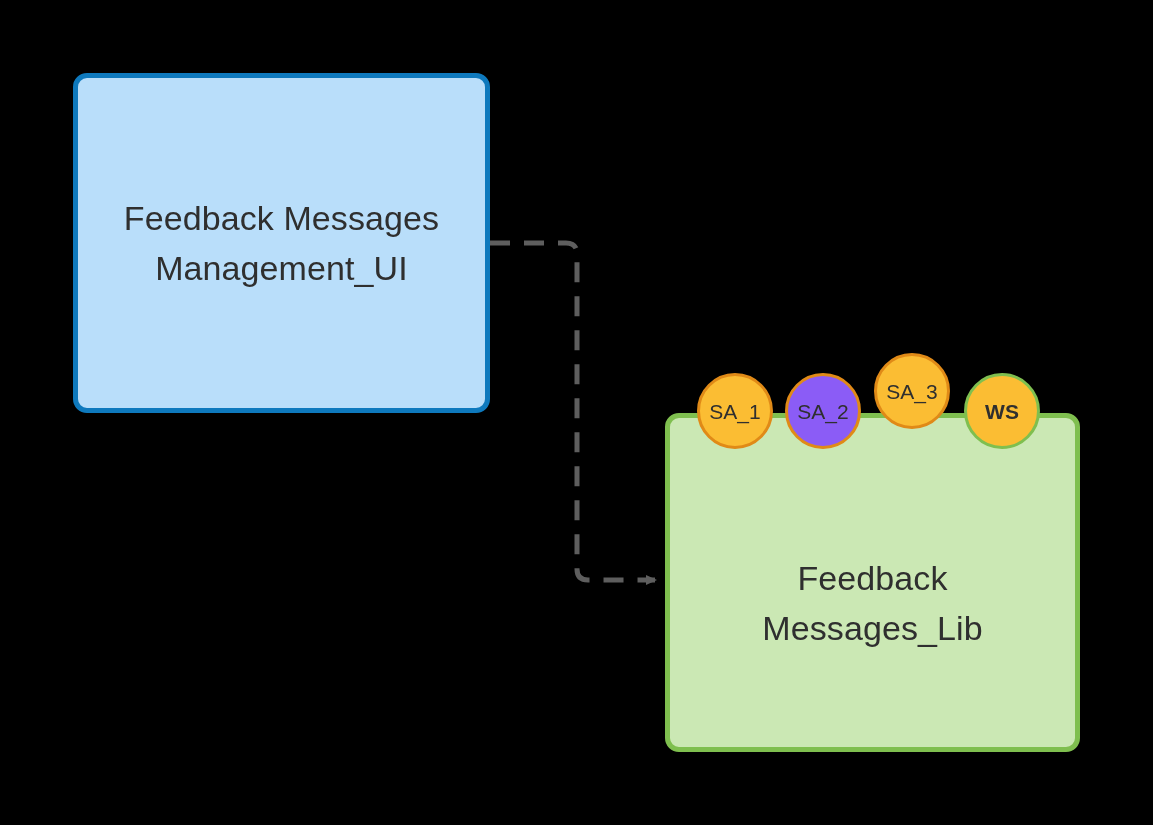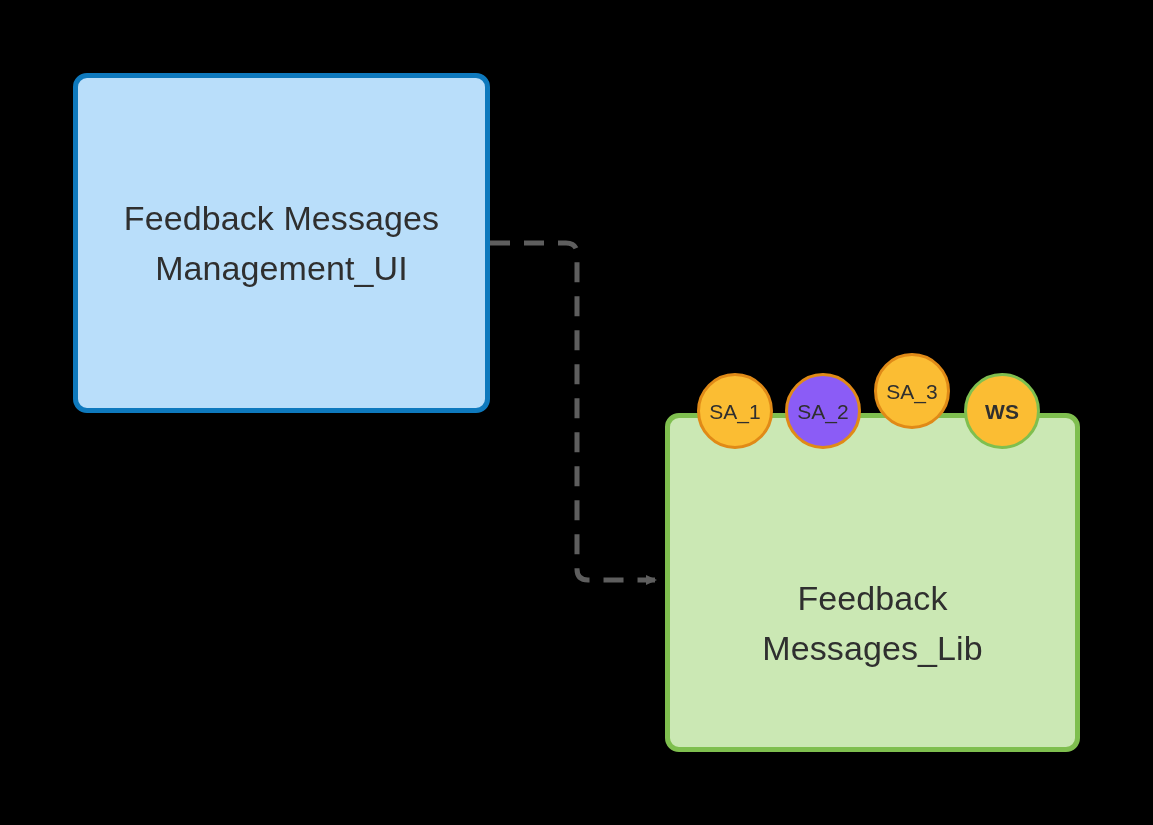--- a/index.html
+++ b/index.html
@@ -63,21 +63,21 @@
   #node-lib {
     left: 665px;
     top: 413px;
     width: 415px;
     height: 339px;
     background: #cbe8b4;
     border-color: #7fbf4f;
   }
   #node-lib .node-label {
     position: relative;
-    top: 40px;
+    top: 20px;
   }
 
   
   .iface {
     position: absolute;
     box-sizing: border-box;
     width: 76px;
     height: 76px;
     border-radius: 50%;
     background: #fbbd33;

